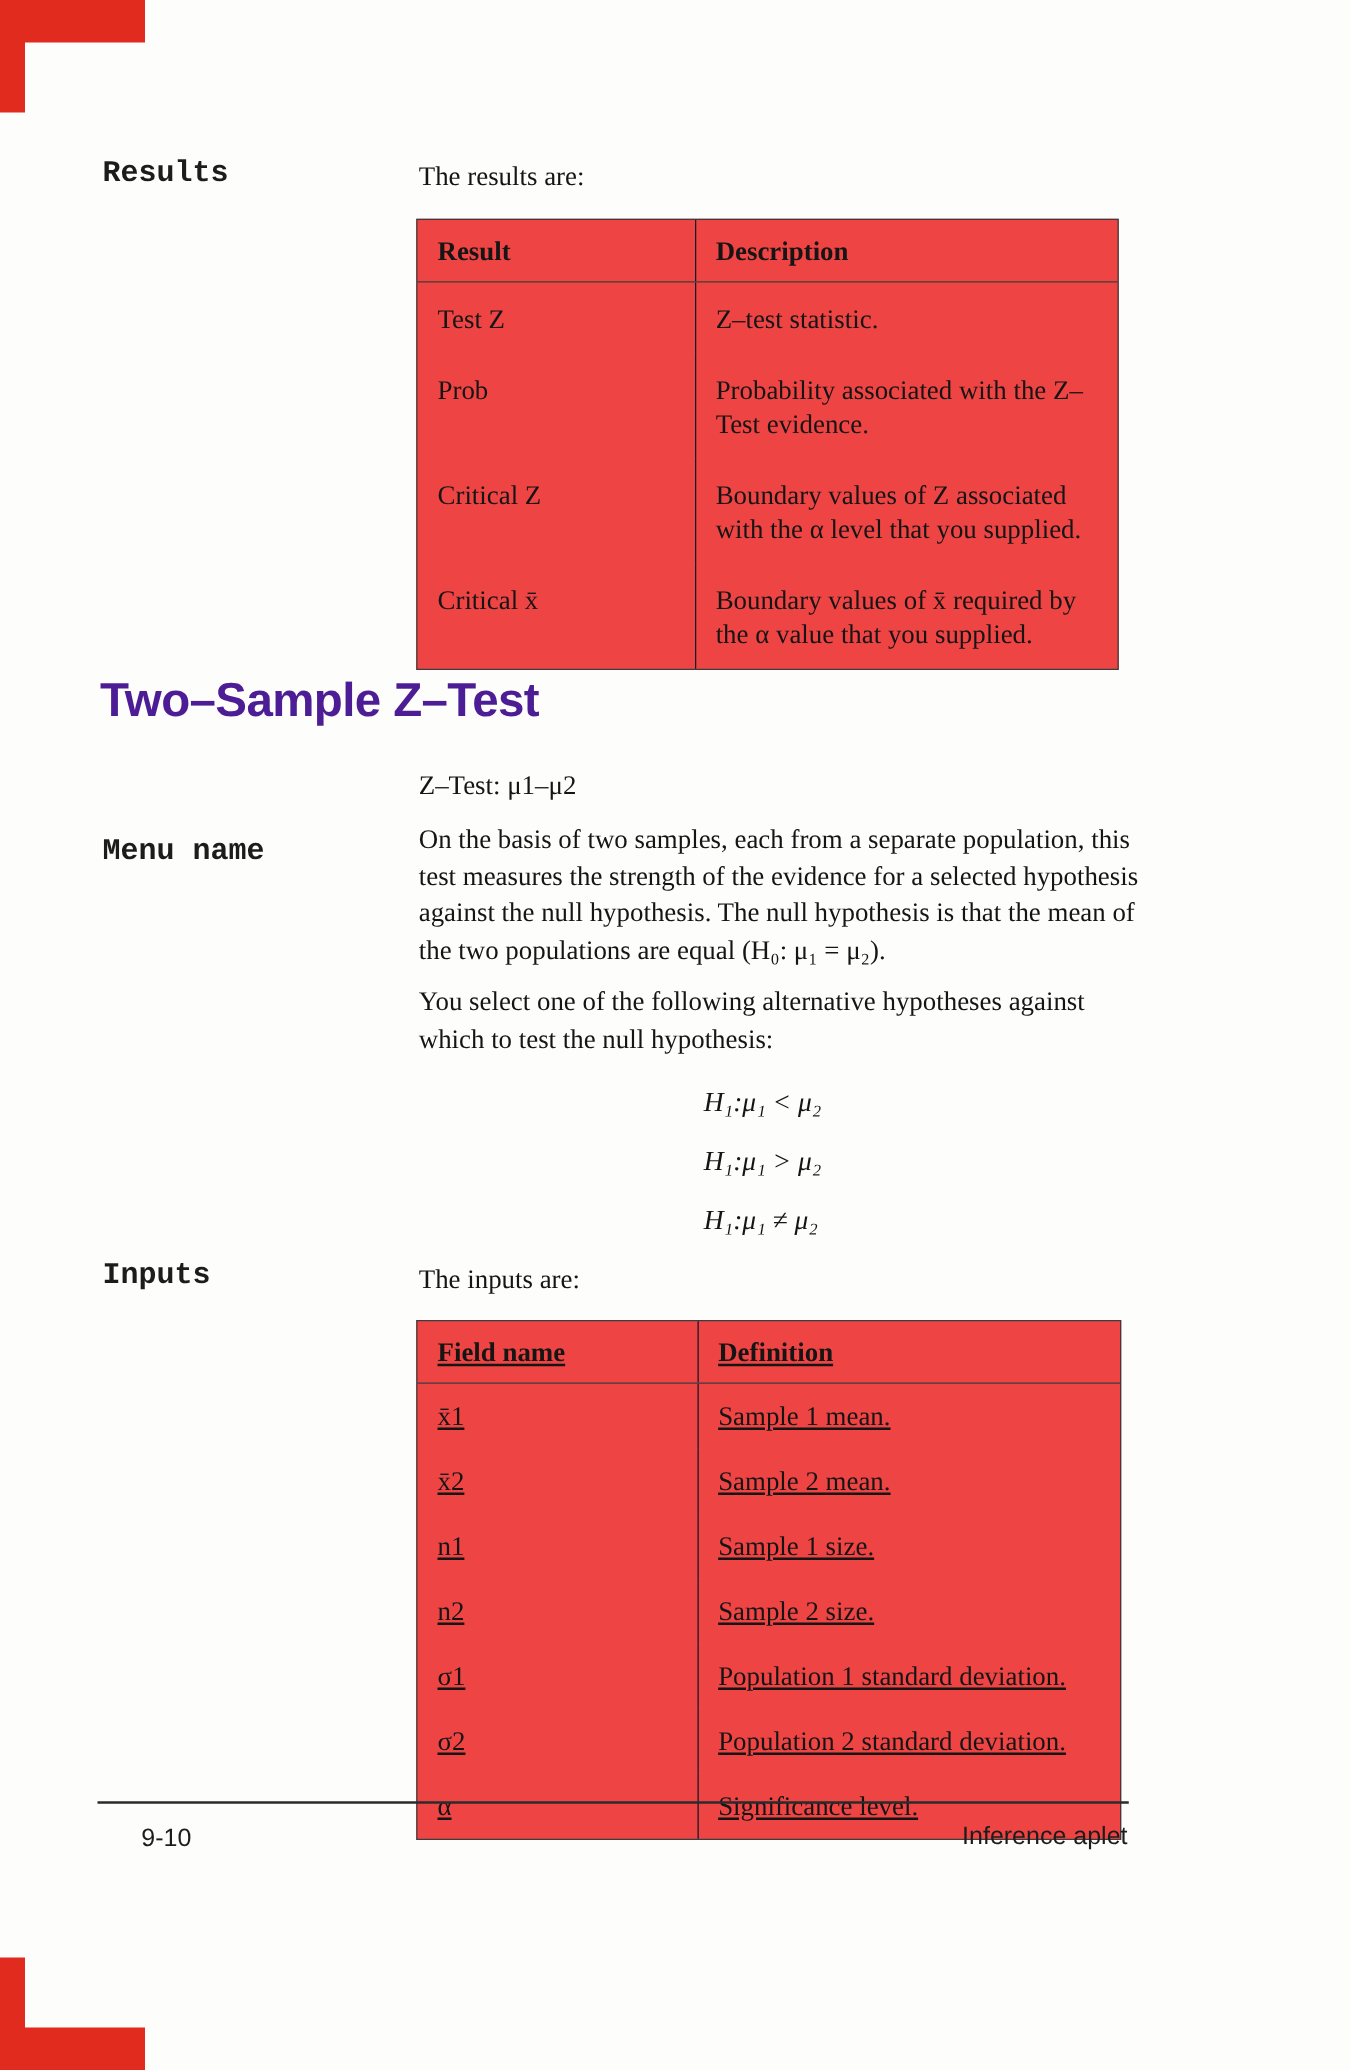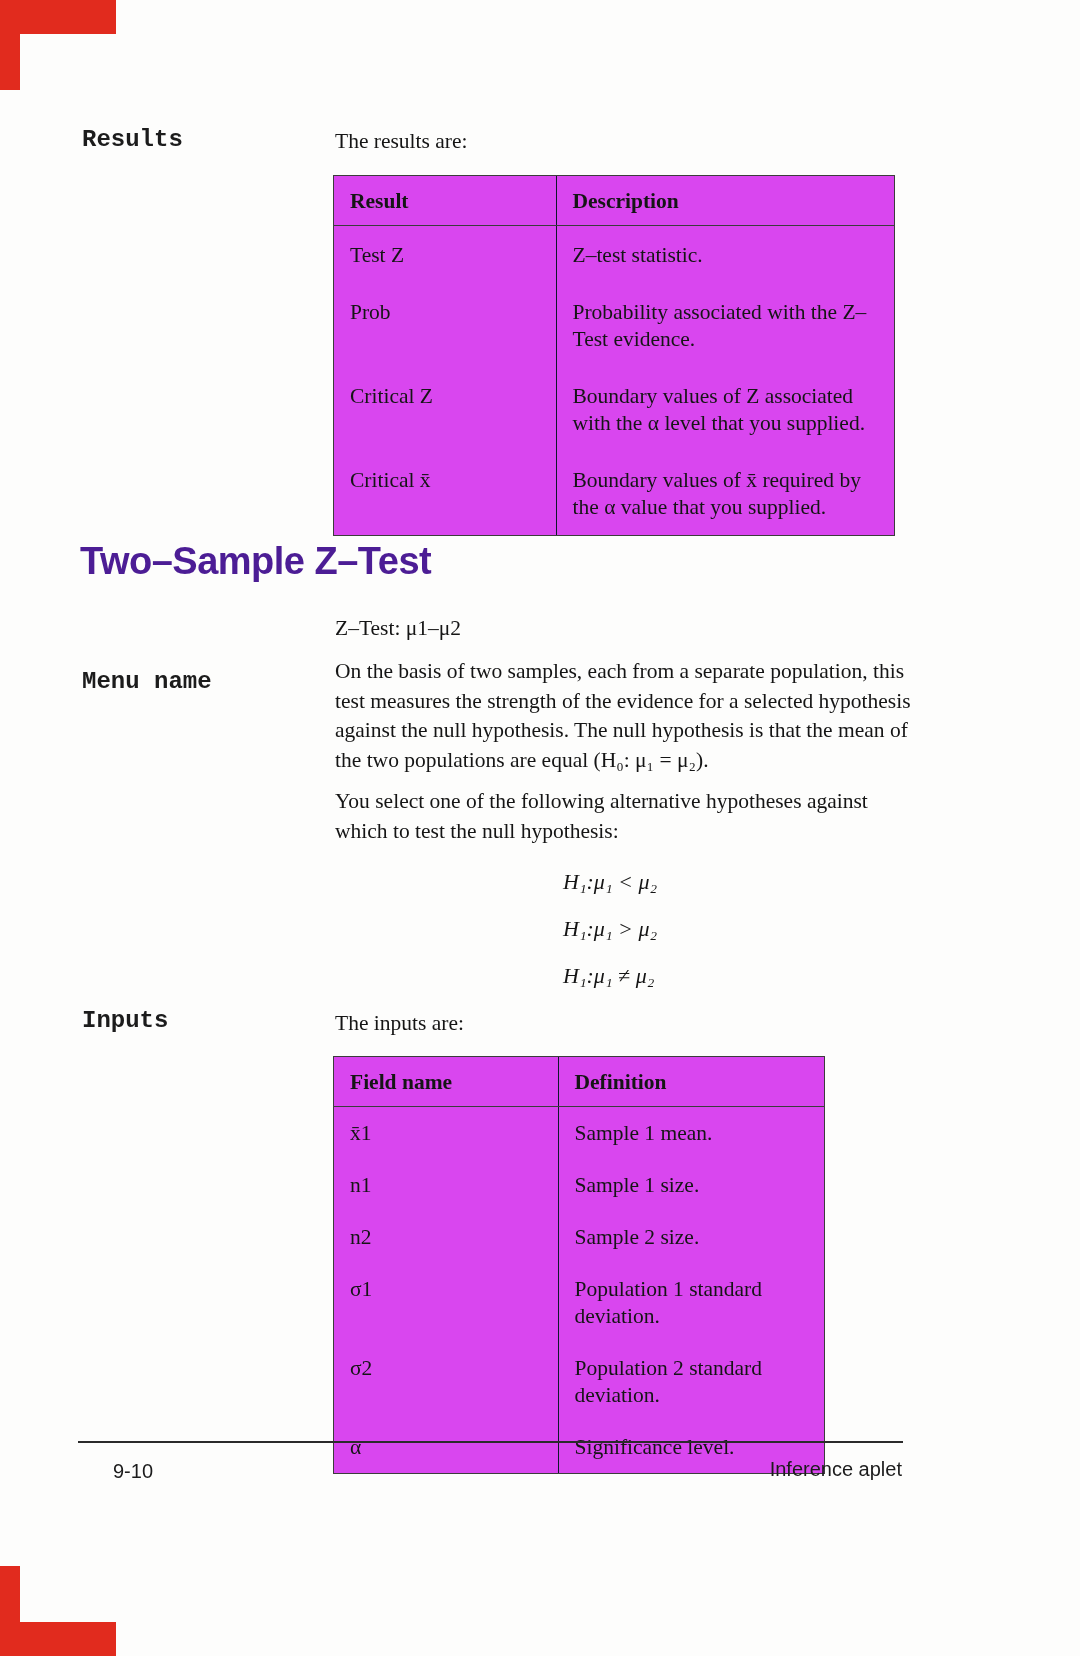--- a/index.html
+++ b/index.html
@@ -34,21 +34,21 @@
     text-align:center;
   }
 
   .bodytext {
     font-size:21.5px;
     line-height:29.5px;
     color:#151515;
   }
 
   
-  .tbl-wrap { position:absolute; border:1px solid #3c3c3c; background:#d946ef; }
+  .tbl-wrap { position:absolute; border:1px solid #3c3c3c; background:#ef4444; }
   .doc-table { border-collapse:collapse; width:100%; }
   .doc-table th, .doc-table td {
     text-align:left; vertical-align:top;
     font-size:21.5px; line-height:27px;
     padding:10px 16px 12px 16px;
   }
   .doc-table thead th {
     font-weight:bold;
     border-bottom:1px solid #3c3c3c;
     padding-top:12px; padding-bottom:10px;
@@ -130,36 +130,40 @@
 
   <div class="abs" style="left:563px; top:858px;">
     <div class="hypo">H₁:μ₁ &lt; μ₂</div>
     <div class="hypo">H₁:μ₁ &gt; μ₂</div>
     <div class="hypo">H₁:μ₁ ≠ μ₂</div>
   </div>
 
   <div class="abs sidehead" style="left:82px; top:1007px;">Inputs</div>
   <div class="abs bodytext" style="left:335px; top:1009px;">The inputs are:</div>
 
-  <div class="tbl-wrap" style="left:333px; top:1056px; width:492px;">
+  <div class="tbl-wrap" style="left:333px; top:1056px; width:564px;text-decoration:underline;">
     <table class="doc-table">
       <colgroup>
           <col style="width:224px">
           <col>
         </colgroup>
       <thead>
         <tr>
           <th>Field name</th>
           <th class="c2">Definition</th>
         </tr>
       </thead>
       <tbody>
         <tr>
           <td>x̄1</td>
           <td class="c2">Sample 1 mean.</td>
+        </tr>
+        <tr>
+          <td>x̄2</td>
+          <td class="c2">Sample 2 mean.</td>
         </tr>
         <tr>
           <td>n1</td>
           <td class="c2">Sample 1 size.</td>
         </tr>
         <tr>
           <td>n2</td>
           <td class="c2">Sample 2 size.</td>
         </tr>
         <tr>

